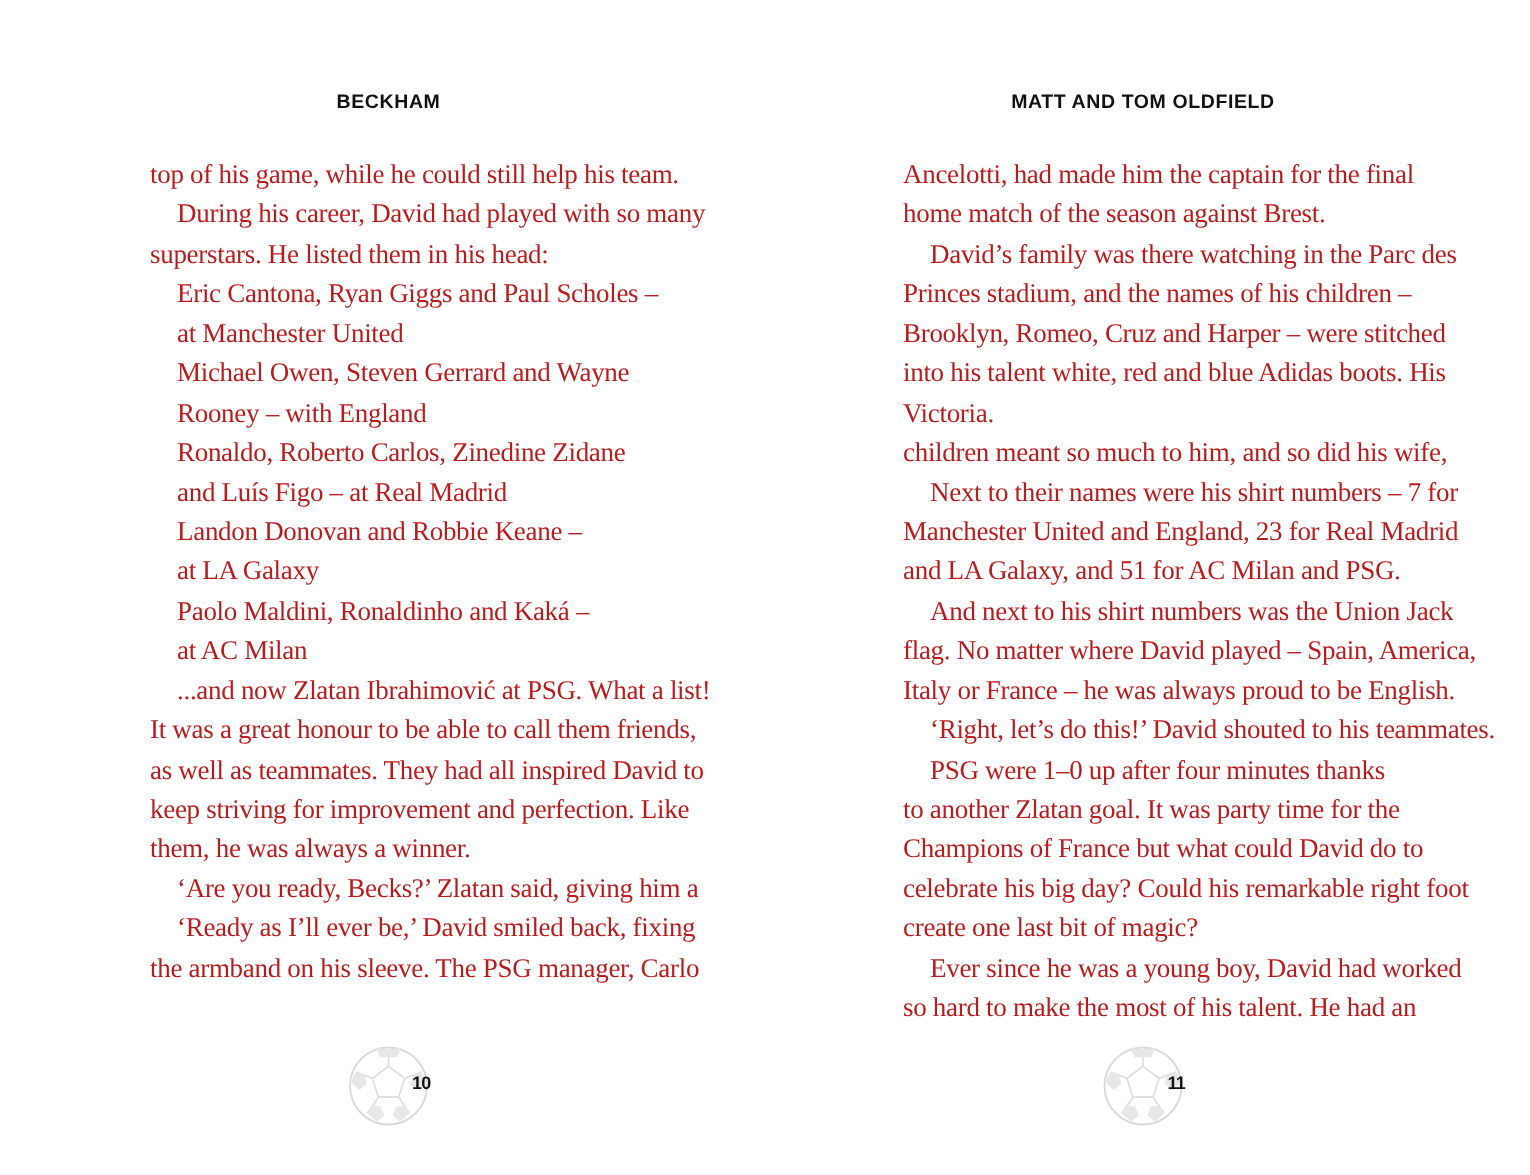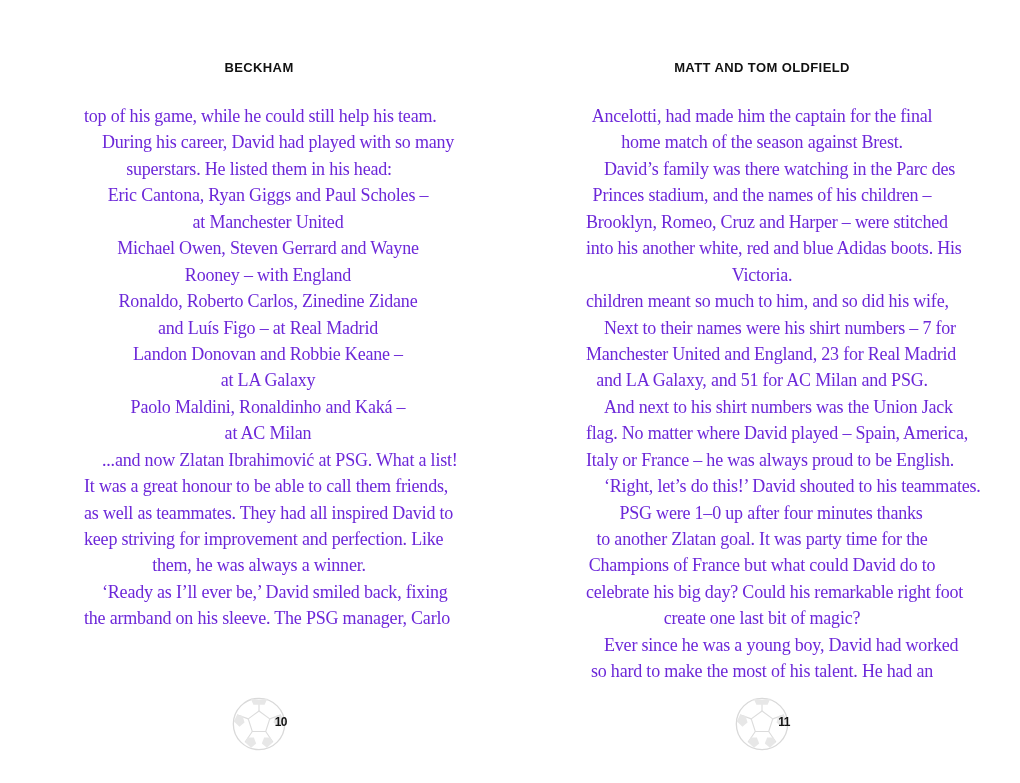--- a/index.html
+++ b/index.html
@@ -20,27 +20,26 @@
     text-align: center;
     font-family: "Liberation Sans", sans-serif;
     font-weight: bold;
     font-size: 13px;
     letter-spacing: 0.4px;
     color: #111111;
     font-stretch: condensed;
   }
 
   .page-body {
-    position: absolute; top: 93px; left: 0; right: 0;
+    position: absolute; top: 93px; left: 16px; right: 0;
     font-size: 18px;
     line-height: 26.45px;
     letter-spacing: -0.2px;
-    color: #6d28d9;
+    color: #b91c1c;
     white-space: nowrap;
-    text-align: center;
   }
   .line { height: 26.45px; }
   .line.indent { padding-left: 18px; }
 
   .page-number-wrap {
     position: absolute; top: 686px; left: 50%;
     width: 56px; height: 56px;
     margin-left: -28px;
   }
   .page-number-wrap svg { position: absolute; top: 0; left: 0; width: 56px; height: 56px; }
@@ -74,20 +73,21 @@
         <div class="line indent">and Luís Figo – at Real Madrid</div>
         <div class="line indent">Landon Donovan and Robbie Keane –</div>
         <div class="line indent">at LA Galaxy</div>
         <div class="line indent">Paolo Maldini, Ronaldinho and Kaká –</div>
         <div class="line indent">at AC Milan</div>
         <div class="line indent">...and now Zlatan Ibrahimović at PSG. What a list!</div>
         <div class="line">It was a great honour to be able to call them friends,</div>
         <div class="line">as well as teammates. They had all inspired David to</div>
         <div class="line">keep striving for improvement and perfection. Like</div>
         <div class="line">them, he was always a winner.</div>
+        <div class="line indent">‘Are you ready, Becks?’ Zlatan said, giving him a</div>
         <div class="line indent">‘Ready as I’ll ever be,’ David smiled back, fixing</div>
         <div class="line">the armband on his sleeve. The PSG manager, Carlo</div>
       </div>
     <div class="page-number-wrap">
       <svg viewBox="0 0 60 60" aria-hidden="true">
         <circle cx="30" cy="30" r="27.5" fill="#ffffff" stroke="#d9d9d9" stroke-width="1.4"></circle>
         <polygon points="30,16 41.5,24.5 37.2,38 22.8,38 18.5,24.5" fill="#ffffff" stroke="#dcdcdc" stroke-width="1.2"></polygon>
         <path d="M30,16 L30,4 M41.5,24.5 L53.5,20 M37.2,38 L45,49.5 M22.8,38 L15,49.5 M18.5,24.5 L6.5,20" stroke="#dcdcdc" stroke-width="1.2" fill="none"></path>
         <polygon points="30,4 39,2.8 36,9.5 24,9.5 21,2.8" fill="#e7e7e7"></polygon>
         <polygon points="53.5,20 57,27 51,33 45.5,28.5 47.5,21.5" fill="#e7e7e7"></polygon>
@@ -100,21 +100,21 @@
   </section>
 
   <section class="page page-right">
     <div class="running-head">MATT AND TOM OLDFIELD</div>
     <div class="page-body">
         <div class="line">Ancelotti, had made him the captain for the final</div>
         <div class="line">home match of the season against Brest.</div>
         <div class="line indent">David’s family was there watching in the Parc des</div>
         <div class="line">Princes stadium, and the names of his children –</div>
         <div class="line">Brooklyn, Romeo, Cruz and Harper – were stitched</div>
-        <div class="line">into his another white, red and blue Adidas boots. His</div>
+        <div class="line">into his talent white, red and blue Adidas boots. His</div>
         <div class="line">Victoria.</div>
         <div class="line">children meant so much to him, and so did his wife,</div>
         <div class="line indent">Next to their names were his shirt numbers – 7 for</div>
         <div class="line">Manchester United and England, 23 for Real Madrid</div>
         <div class="line">and LA Galaxy, and 51 for AC Milan and PSG.</div>
         <div class="line indent">And next to his shirt numbers was the Union Jack</div>
         <div class="line">flag. No matter where David played – Spain, America,</div>
         <div class="line">Italy or France – he was always proud to be English.</div>
         <div class="line indent">‘Right, let’s do this!’ David shouted to his teammates.</div>
         <div class="line indent">PSG were 1–0 up after four minutes thanks</div>

